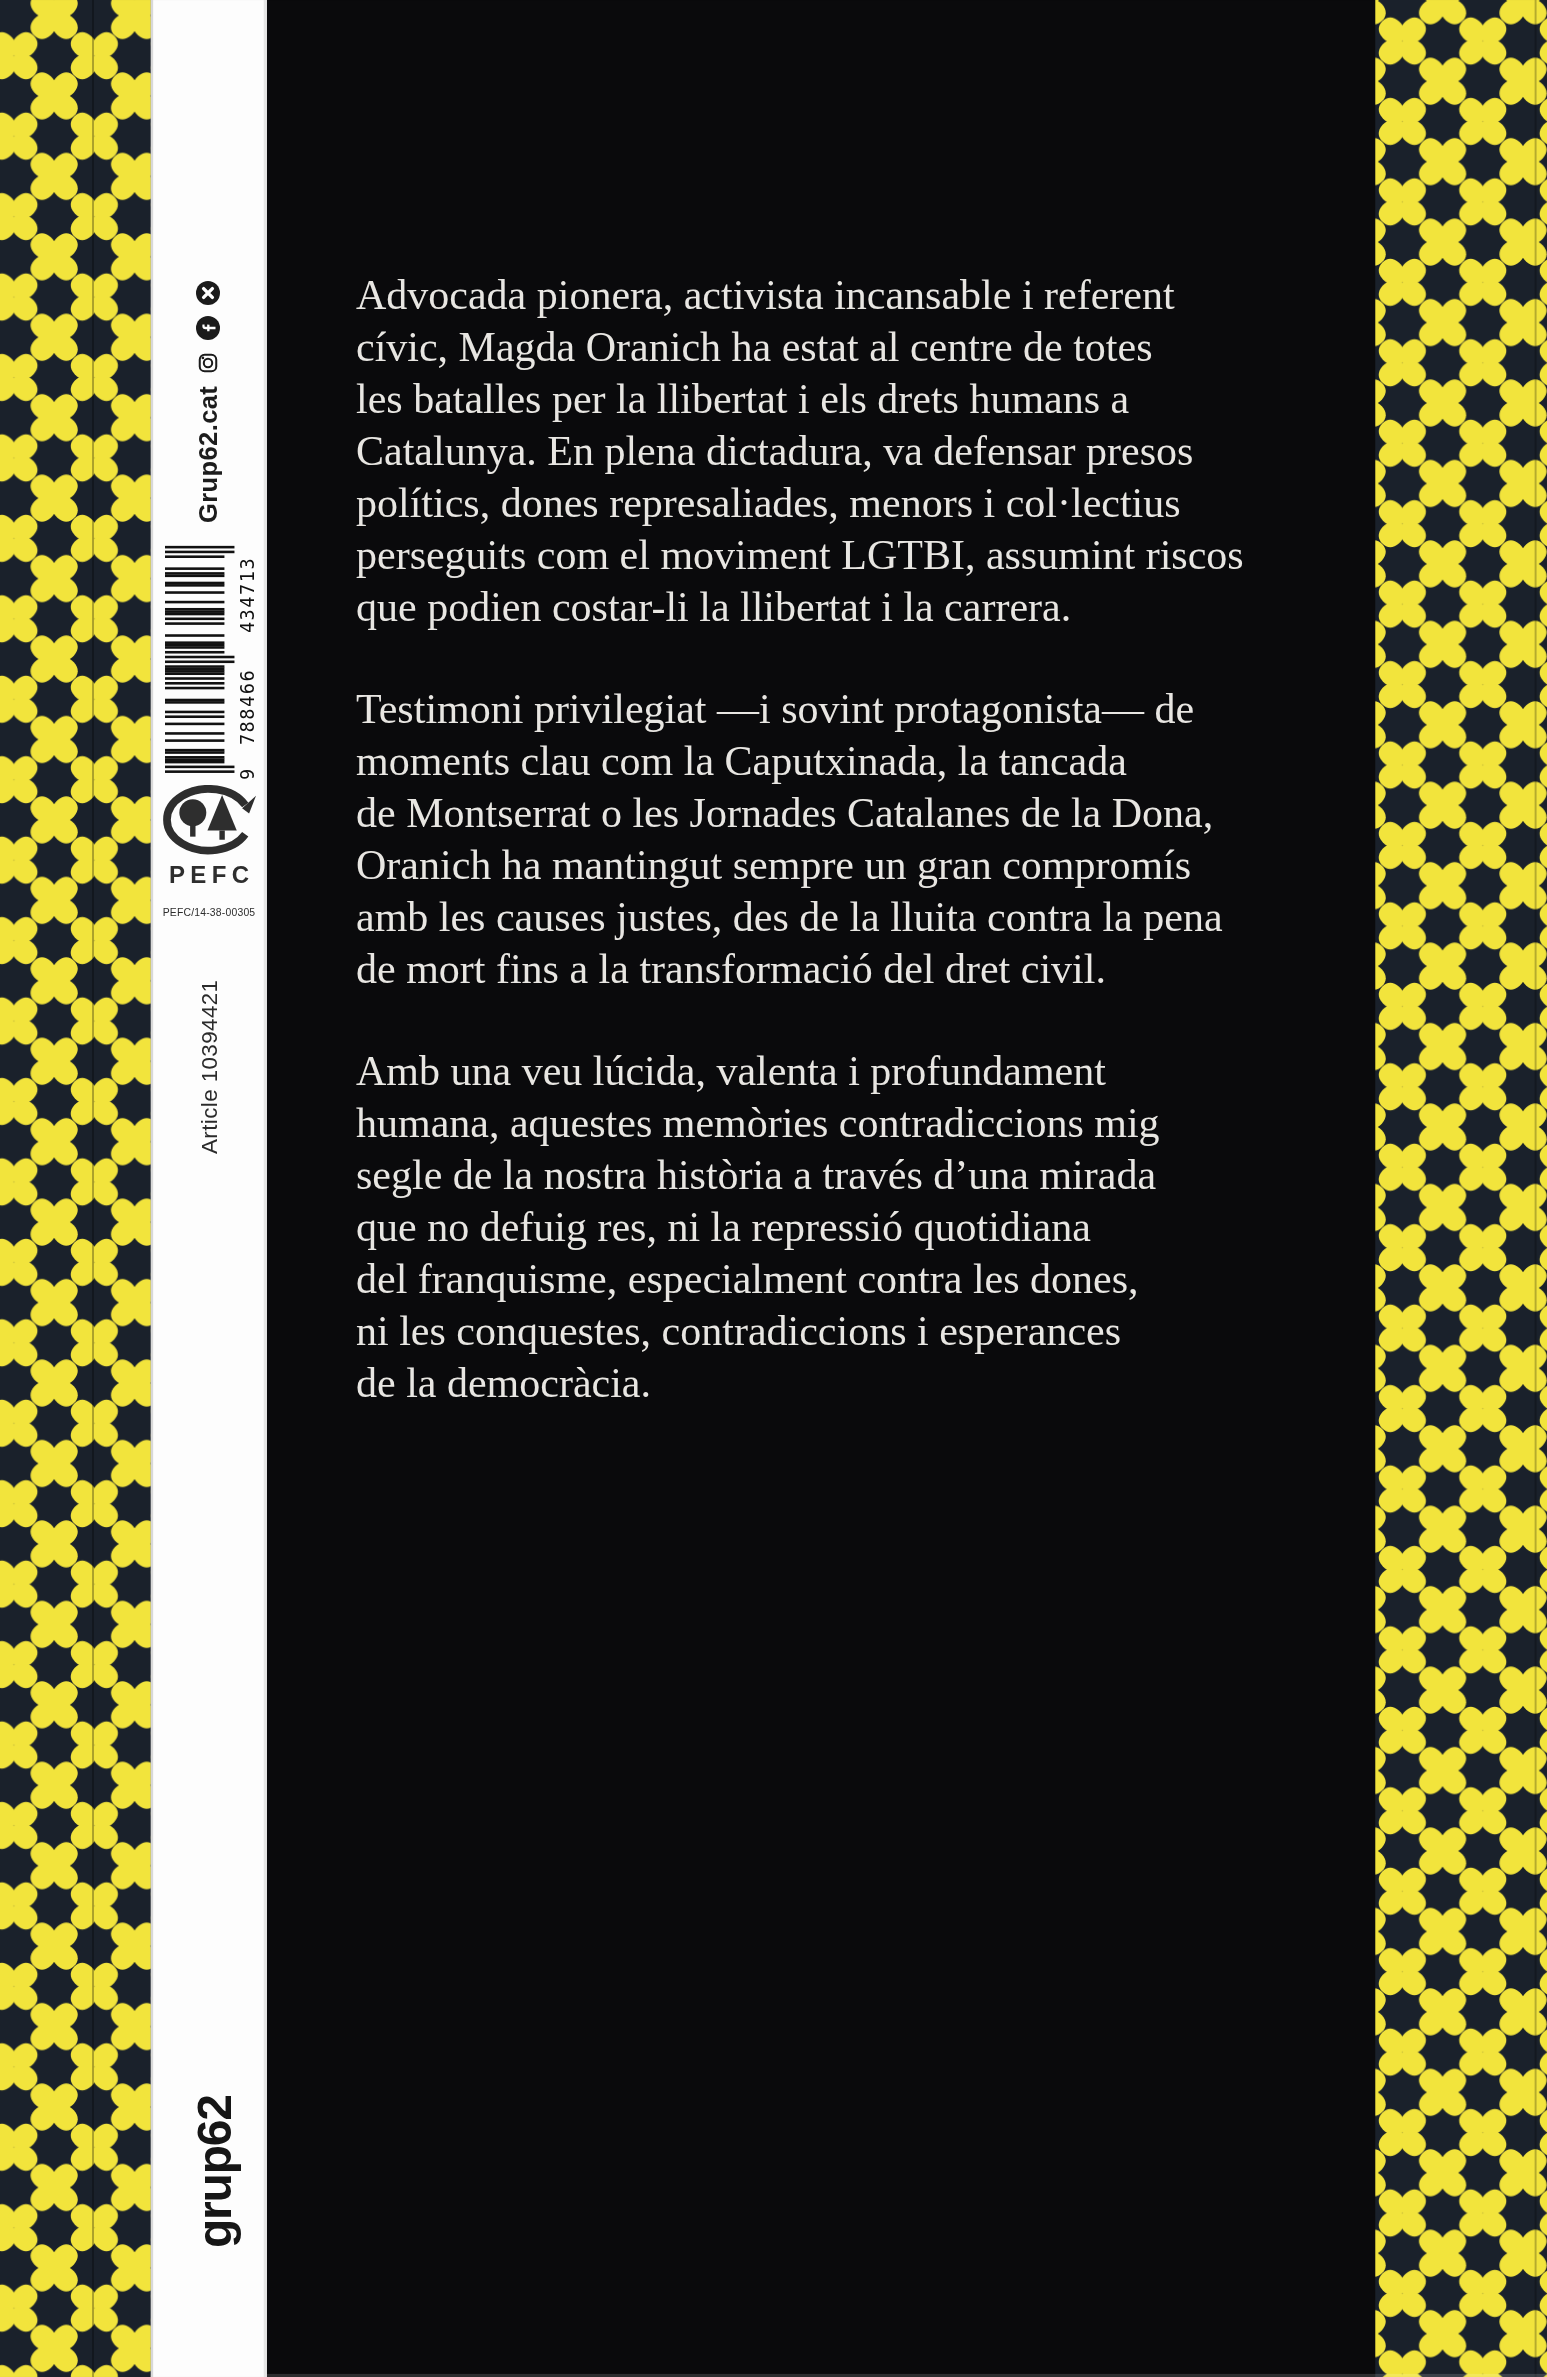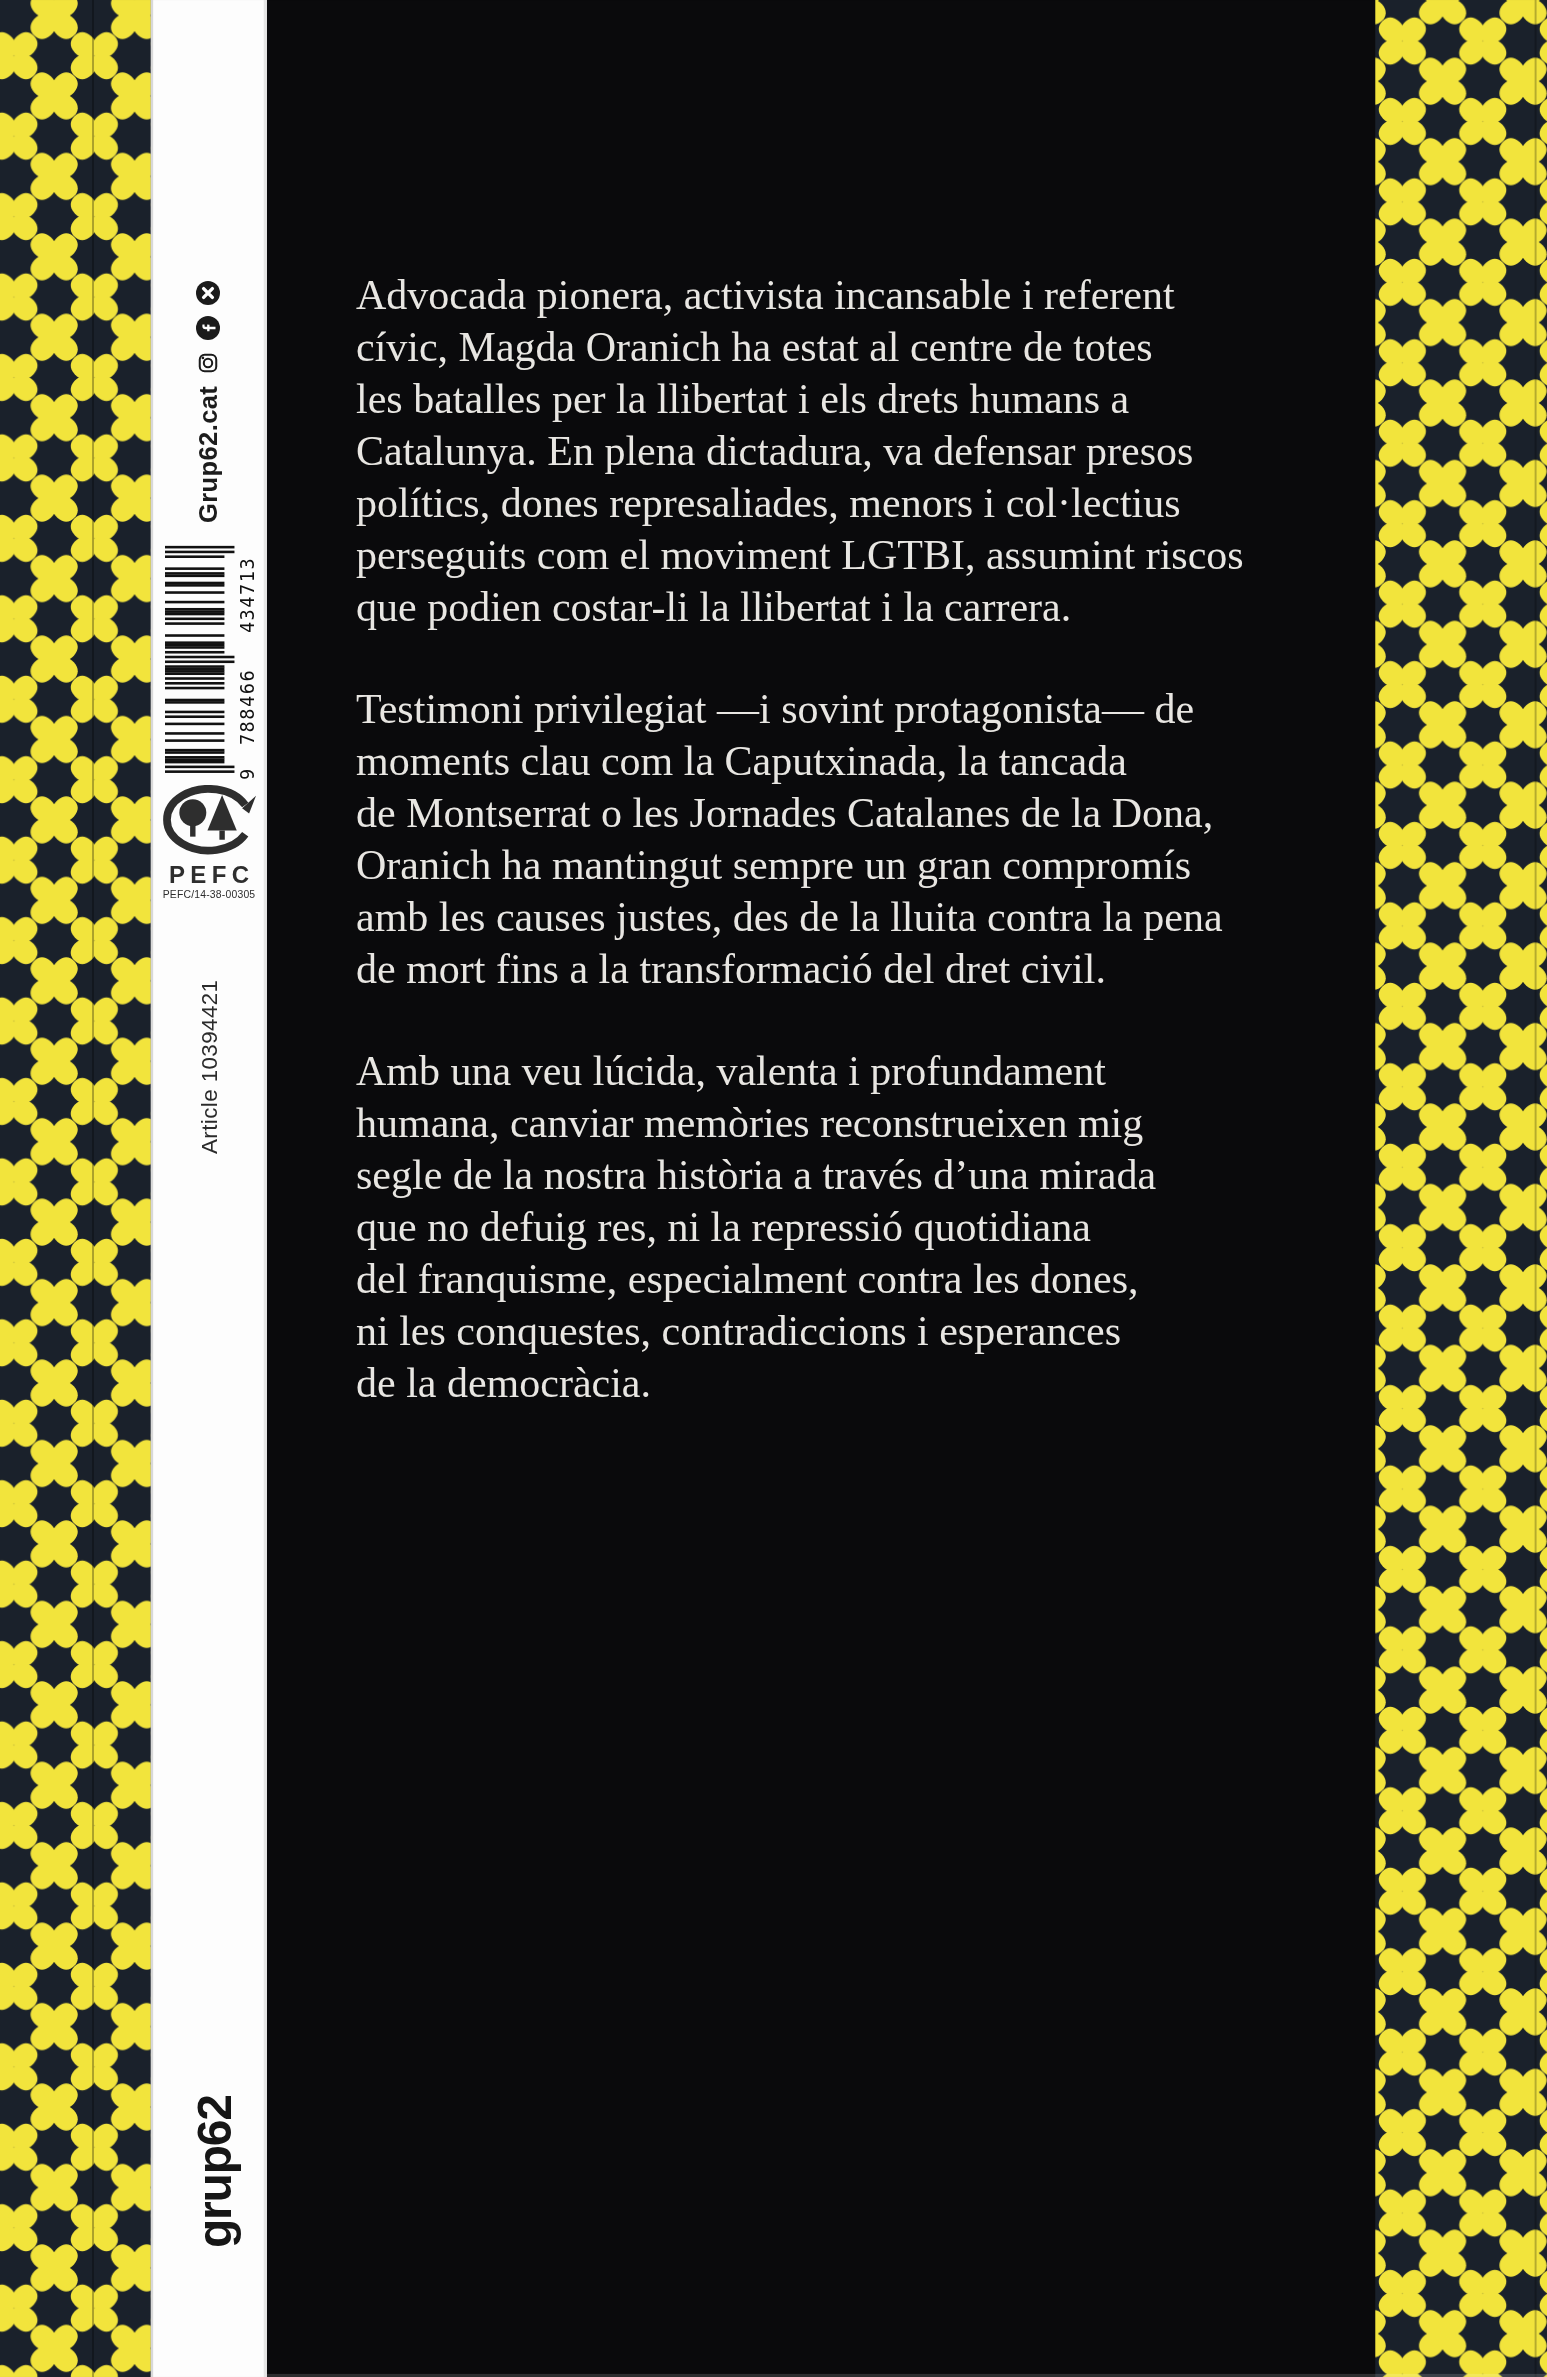--- a/index.html
+++ b/index.html
@@ -42,21 +42,21 @@
     font-family:"DejaVu Sans Mono",monospace;font-size:18.6px;color:#111;
   }
   .barcode-digits .d1{flex:0 0 17px;}
   .barcode-digits .d2,.barcode-digits .d3{flex:1 1 0;text-align:center;letter-spacing:1.5px;}
 
   .pefc-block{
     position:absolute;left:151px;top:785px;width:116px;
     display:flex;flex-direction:column;align-items:center;
   }
   .pefc-word{font-weight:bold;font-size:24px;letter-spacing:5.4px;color:#2e2e2e;margin-top:1.5px;text-indent:5.4px;}
-  .pefc-cert{font-size:10.4px;color:#2e2e2e;margin-top:0;letter-spacing:0.2px;}
+  .pefc-cert{font-size:10.4px;color:#2e2e2e;margin-top:18px;letter-spacing:0.2px;}
 
   .article-block{left:196px;top:1154px;width:198px;height:28px;}
   .article-label{font-size:22.4px;color:#2b2b2b;letter-spacing:0.4px;white-space:nowrap;}
 
   .publisher-block{left:186px;top:2248px;width:187px;height:56px;}
   .publisher-label{font-weight:bold;font-size:48px;letter-spacing:-1.2px;color:#161616;white-space:nowrap;}
 
   
   .back-text{
     position:absolute;left:339px;top:269px;width:1052px;
@@ -210,21 +210,21 @@
 polítics, dones represaliades, menors i col·lectius
 perseguits com el moviment LGTBI, assumint riscos
 que podien costar-li la llibertat i la carrera.</p>
     <p>Testimoni privilegiat —i sovint protagonista— de
 moments clau com la Caputxinada, la tancada
 de Montserrat o les Jornades Catalanes de la Dona,
 Oranich ha mantingut sempre un gran compromís
 amb les causes justes, des de la lluita contra la pena
 de mort fins a la transformació del dret civil.</p>
     <p>Amb una veu lúcida, valenta i profundament
-humana, canviar memòries reconstrueixen mig
+humana, aquestes memòries contradiccions mig
 segle de la nostra història a través d’una mirada
 que no defuig res, ni la repressió quotidiana
 del franquisme, especialment contra les dones,
 ni les conquestes, contradiccions i esperances
 de la democràcia.</p>
   </div>
 
 </div>
 
 

